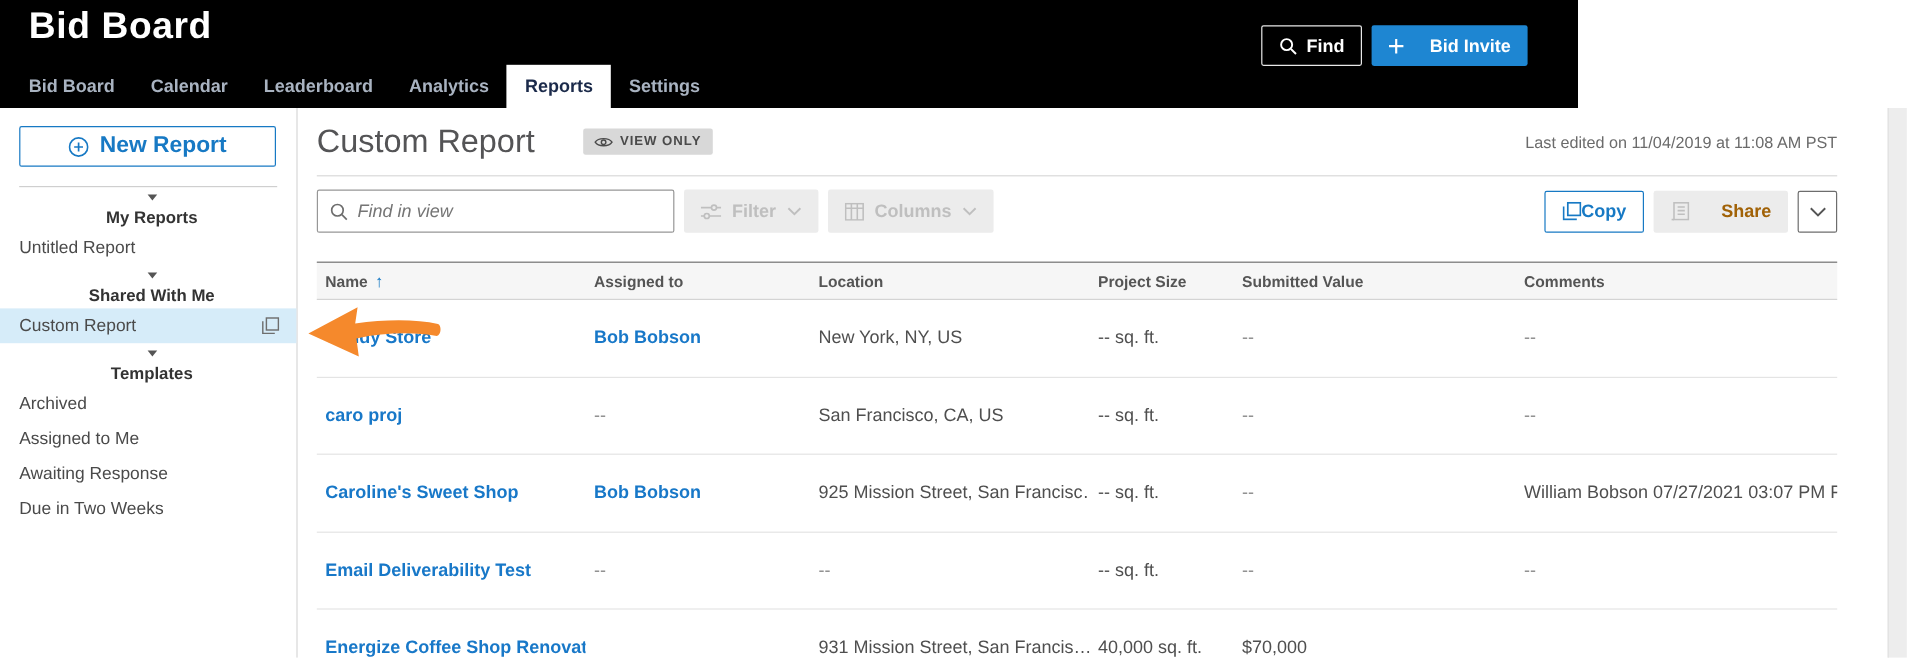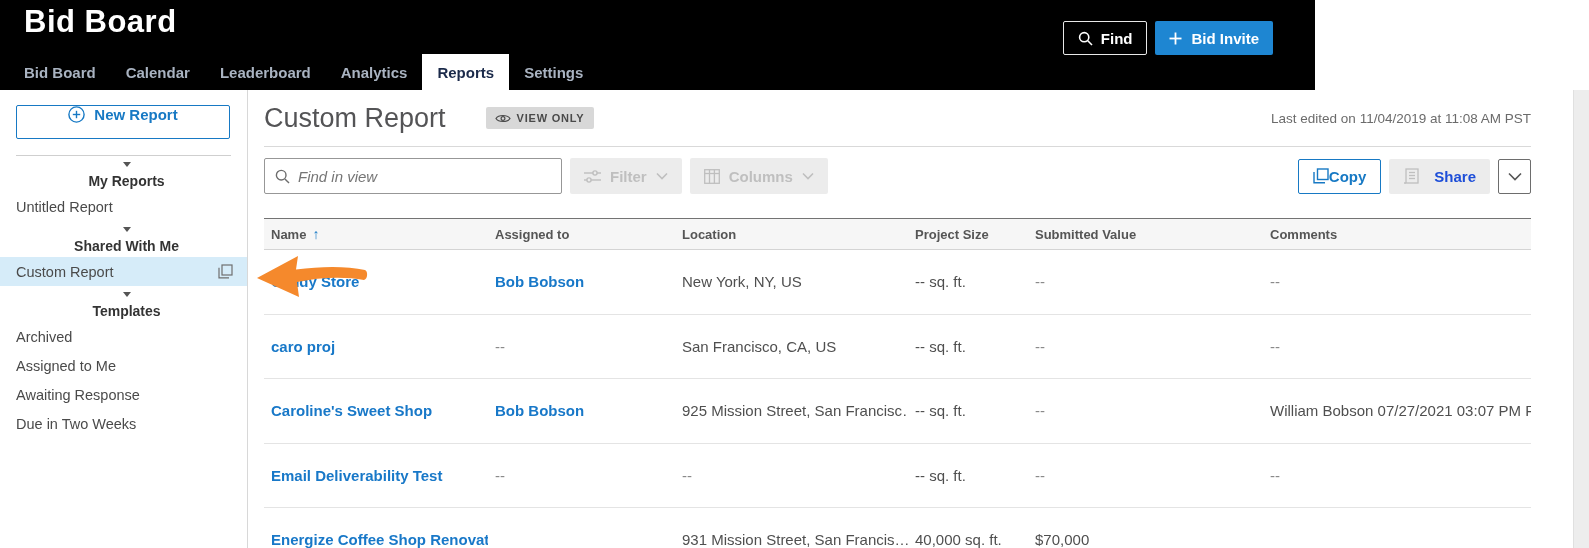--- a/index.html
+++ b/index.html
@@ -6,31 +6,31 @@
   html,body { width:1589px; height:548px; overflow:hidden; background:#fff;
               font-family:"Liberation Sans", sans-serif; }
 
   
   .app-header { position:absolute; left:0; top:0; width:1315px; height:90px; background:#000000; }
   .app-title { position:absolute; left:24px; top:4px; color:#fff; font-size:31px; font-weight:600; letter-spacing:0.5px; }
   .header-actions { position:absolute; right:42px; top:21px; display:flex; gap:8px; }
   .btn-find { height:34px; padding:0 14px; background:transparent; border:1px solid #e8e8e8; border-radius:2px;
               color:#fff; font-weight:700; font-size:15px; display:flex; align-items:center; gap:8px; cursor:pointer; }
   .btn-bid-invite { height:34px; padding:0 14px; background:#1e86d2; border:none; border-radius:2px;
-              color:#fff; font-weight:700; font-size:15px; display:flex; align-items:center; gap:9px; cursor:pointer; }
+              color:#fff; font-weight:700; font-size:15px; display:flex; align-items:center; gap:21px; cursor:pointer; }
   .nav-tabs { position:absolute; left:9px; bottom:0; display:flex; }
   .nav-tab { height:36px; padding:0 15px; display:flex; align-items:center; color:#a9b3c1;
              font-size:15px; font-weight:700; cursor:pointer; }
   .nav-tab.active { background:#fff; color:#1b2a4a; }
 
   
   .sidebar { position:absolute; left:0; top:90px; width:248px; height:458px; background:#fff; border-right:1px solid #d8d8d8; }
   .btn-new-report { margin:15px 16px 0 16px; width:214px; height:34px; background:#fff; border:1px solid #1779c4;
-                    border-radius:2px; color:#1779c4; font-size:15px; font-weight:700;
-                    display:flex; justify-content:center; gap:9px; cursor:pointer; }
+                    border-radius:2px; color:#1779c4; font-size:19px; font-weight:700;
+                    display:flex; align-items:center; justify-content:center; gap:9px; cursor:pointer; }
   .sidebar-divider { margin:16px 16px 6px 16px; border:none; border-top:1px solid #cfcfcf; }
   .side-section-title { height:30px; display:flex; align-items:center; padding-left:6px; gap:6px;
                         font-size:14px; font-weight:700; color:#333; margin-top:6px; cursor:pointer;flex-direction:column; }
   .caret-down { width:0; height:0; border-left:4.5px solid transparent; border-right:4.5px solid transparent;
                 border-top:5px solid #555; display:inline-block; }
   .side-item { height:29px; display:flex; align-items:center; padding-left:16px; font-size:14.5px; color:#4a4a4a; cursor:pointer; }
   .side-item.selected { background:#d6ecf9; }
   .side-item .copy-mini { margin-left:auto; margin-right:14px; color:#6e6e6e; display:flex; }
 
   
@@ -47,21 +47,21 @@
                 padding:0 10px; gap:8px; color:#767676; background:#fff; }
   .search-box input { border:none; outline:none; width:100%; font-size:15px; font-style:italic; color:#555;
                       font-family:"Liberation Sans", sans-serif; background:transparent; }
   .search-box input::placeholder { color:#757575; font-style:italic; }
   .btn-disabled { height:36px; margin-left:8px; padding:0 14px; background:#ececec; border:none; border-radius:2px;
                   color:#bfbfbf; font-size:15px; font-weight:700; display:flex; align-items:center; gap:9px; cursor:default; }
   .toolbar-right { margin-left:auto; display:flex; gap:8px; }
   .btn-copy { height:35px; padding:0 14px; background:#fff; border:1px solid #1779c4; border-radius:2px;
               color:#1779c4; font-size:15px; font-weight:700; display:flex; align-items:center; gap:0; cursor:pointer; }
   .btn-share { height:35px; padding:0 14px; background:#ececec; border:none; border-radius:2px;
-               color:#1d4ed8; font-size:15px; font-weight:700; display:flex; align-items:center; gap:15px; cursor:default; }
+               color:#a16207; font-size:15px; font-weight:700; display:flex; align-items:center; gap:26px; cursor:default; }
   .btn-more { height:35px; width:33px; background:#fff; border:1px solid #6d6d6d; border-radius:2px;
               color:#555; display:flex; align-items:center; justify-content:center; cursor:pointer; }
 
   
   .table { margin-top:24px; }
   .thead { display:grid; grid-template-columns:224px 187px 233px 120px 235px 1fr; height:32px; align-items:center;
            background:#f6f6f6; border-top:1px solid #737373; border-bottom:1px solid #d4d4d4;
            font-size:13px; font-weight:700; color:#555; }
   .thead > div { padding-left:7px; display:flex; align-items:center; gap:6px; overflow:hidden; white-space:nowrap; }
   .trow { display:grid; grid-template-columns:224px 187px 233px 120px 235px 1fr; height:64.5px; align-items:center;

